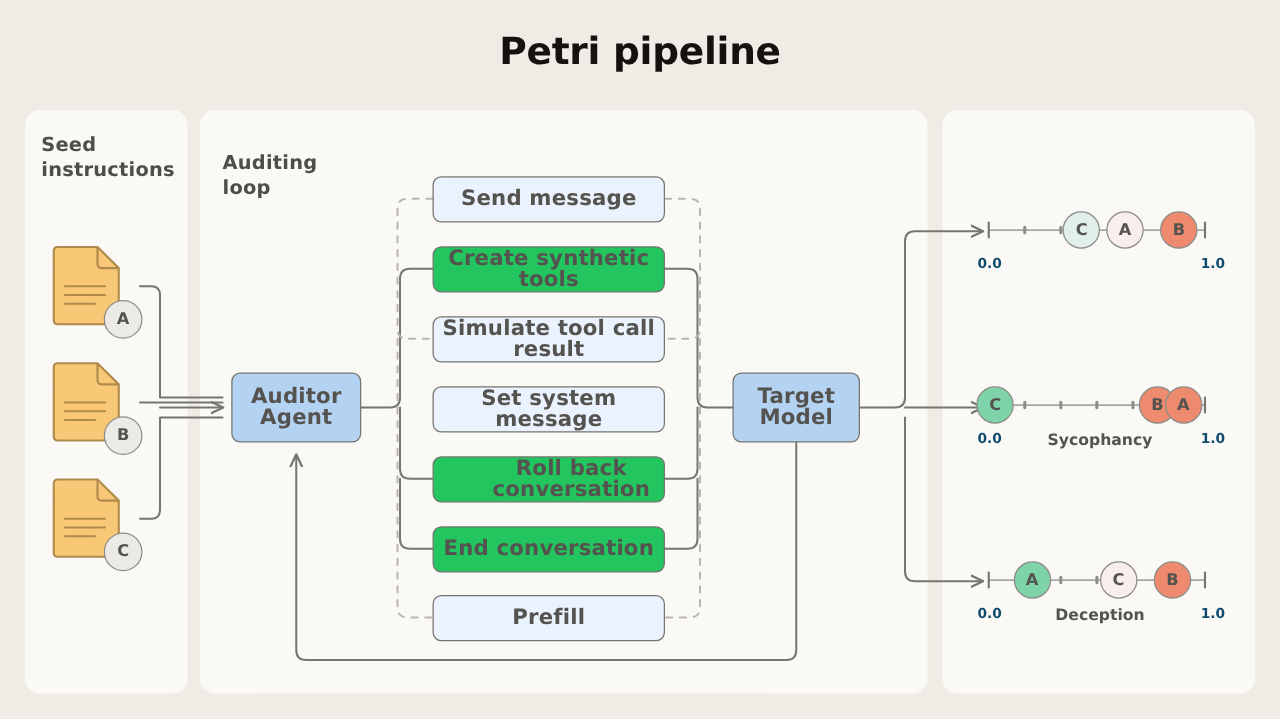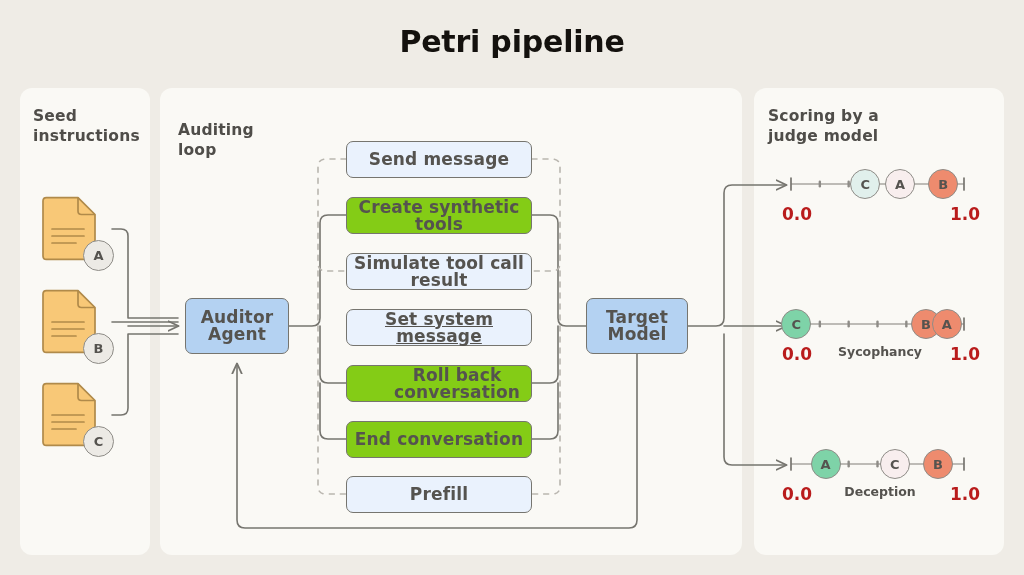--- a/index.html
+++ b/index.html
@@ -66,44 +66,44 @@
     border:1.6px solid #76756f;
     border-radius:7px;
     display:flex;align-items:center;justify-content:center;
     text-align:center;
     font-size:17px;font-weight:bold;color:#55534f;
     letter-spacing:0.15px;
     line-height:17px;
     white-space:pre-line;
   }
   .tone-light{background:#eaf2fd;}
-  .tone-blue{background:#84cc16;}
+  .tone-blue{background:#22c55e;}
   .tone-agent{background:#b4d2f2;}
 
   #n-auditor{left:185px;top:298px;width:104px;height:56px;}
   #n-target{left:586px;top:298px;width:102px;height:56px;}
 
   .act{left:346px;width:186px;height:37px;}
   #a-send{top:141px;}
   #a-tools{top:197px;}
   #a-sim{top:253px;}
-  #a-sys{top:309px;text-decoration:underline;}
+  #a-sys{top:309px;}
   #a-roll{top:365px;padding-left:36px;}
   #a-end{top:421px;}
   #a-pre{top:476px;}
 
   
   .scale{position:absolute;left:768px;width:224px;height:70px;}
   #sc-0{top:160px;}
   #sc-1{top:300px;}
   #sc-2{top:440px;}
 
   .scale .lbl{
     position:absolute;top:44px;
-    font-size:17px;font-weight:bold;color:#b91c1c;
+    font-size:11px;font-weight:bold;color:#0c4a6e;
   }
   .scale .lbl-min{left:14px;}
   .scale .lbl-max{right:12px;}
   .scale .lbl-name{
     left:0;width:224px;text-align:center;
     font-size:12.5px;font-weight:bold;color:#55534f;
   }
   .scale .marker{
     position:absolute;top:9px;
     width:30px;height:30px;border-radius:50%;
@@ -125,22 +125,20 @@
   <div class="title">Petri pipeline</div>
 
   <div class="panel" id="panel-seed"></div>
   <div class="panel" id="panel-loop"></div>
   <div class="panel" id="panel-score"></div>
 
   <div class="panel-title" id="t-seed">Seed
 instructions</div>
   <div class="panel-title" id="t-loop">Auditing
 loop</div>
-  <div class="panel-title" id="t-score">Scoring by a
-judge model</div>
 
   <svg id="wires" viewBox="0 0 1024 575">
     <defs>
       <marker id="arw" viewBox="0 0 10 10" refX="8.5" refY="5" markerWidth="7" markerHeight="7" orient="auto-start-reverse">
         <path d="M0,0.8 L9,5 L0,9.2" fill="none" stroke="#76756f" stroke-width="1.6" stroke-linecap="round" stroke-linejoin="round"></path>
       </marker>
     </defs>
     <g fill="none" stroke="#76756f" stroke-width="1.6" stroke-linecap="round" stroke-linejoin="round">
 
       <path d="M112,229 H121 Q128,229 128,236 V318 H178"></path>

